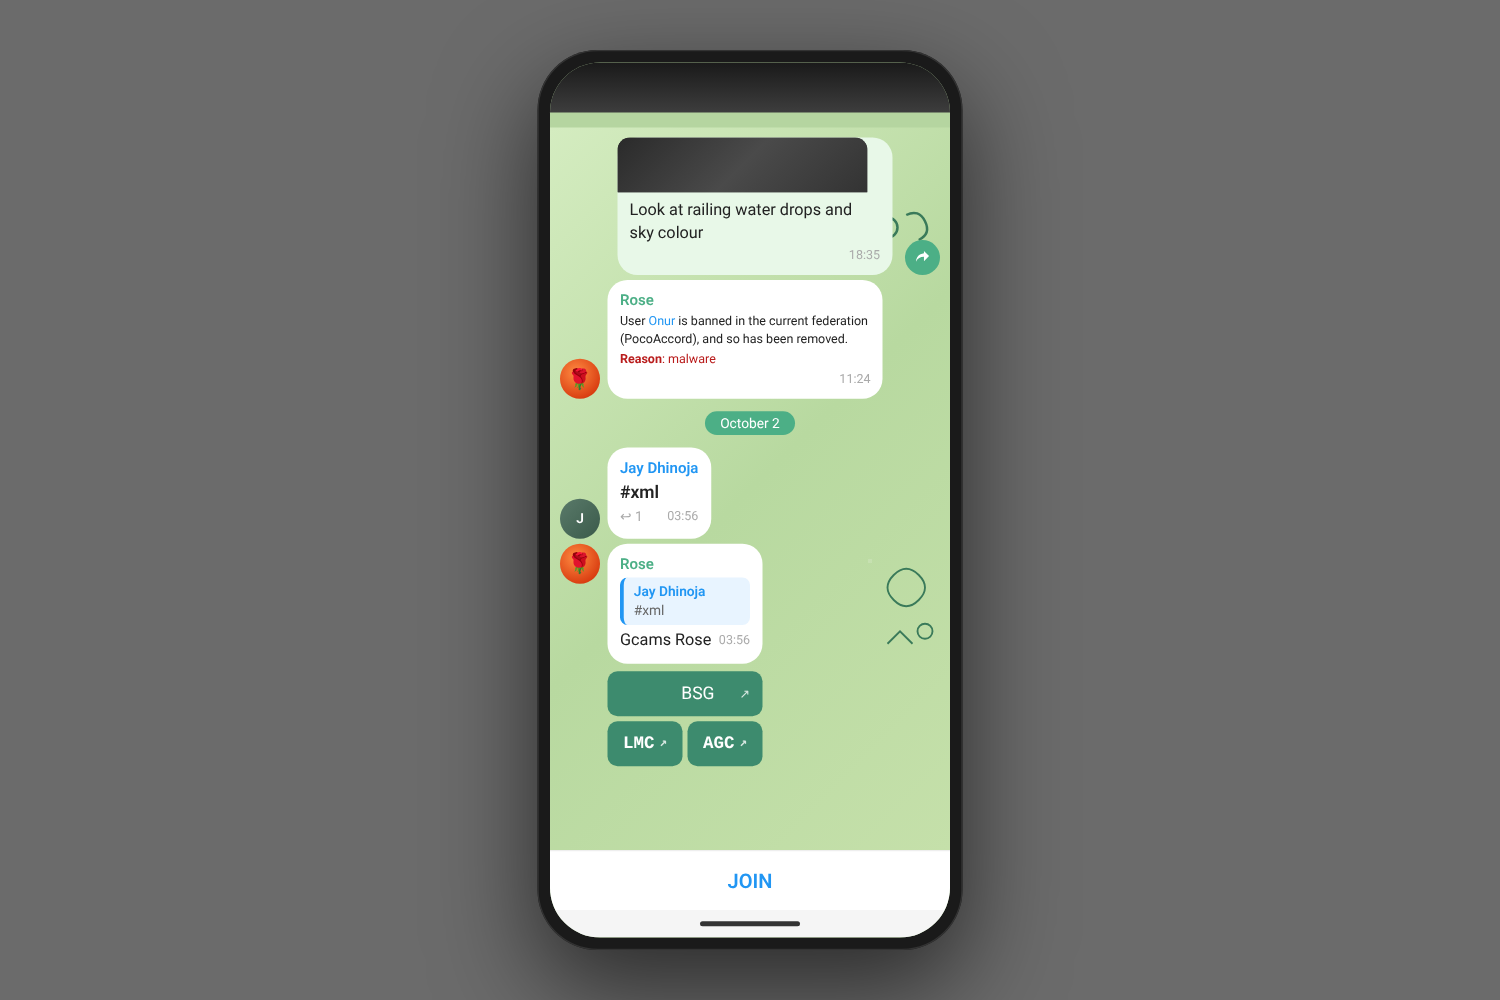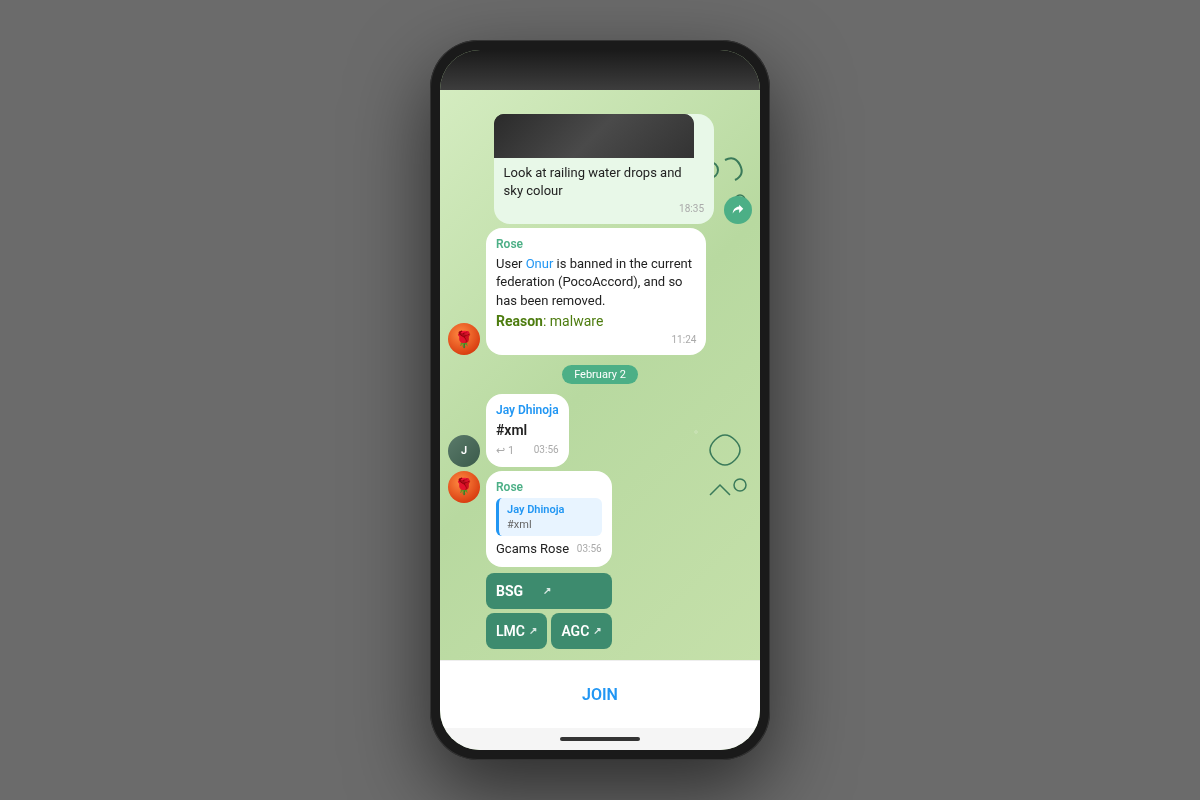--- a/index.html
+++ b/index.html
@@ -35,21 +35,22 @@
       position: relative;
     }
 
     .chat-area {
       flex: 1;
       overflow: hidden;
       position: relative;
       background: linear-gradient(135deg, #d4ecc0 0%, #b8d9a0 50%, #c5e0aa 100%);
       display: flex;
       flex-direction: column;
-      padding: 16px 0 0 0;
+      padding: 0 0 0 0;
+      margin-top: 12px;
     }
 
     
     .chat-area::before {
       content: '';
       position: absolute;
       inset: 0;
       background-image: 
         radial-gradient(circle at 20% 30%, rgba(255,255,255,0.15) 2px, transparent 2px),
         radial-gradient(circle at 80% 60%, rgba(255,255,255,0.15) 2px, transparent 2px),
@@ -207,32 +208,33 @@
       flex-direction: column;
       gap: 4px;
     }
 
     .action-btn-full {
       background: #3d8b6e;
       color: white;
       border-radius: 8px;
       padding: 10px;
       font-size: 14px;
-      font-weight: 700;
+      font-weight: 400;
       text-align: center;
       display: flex;
       align-items: center;
-      justify-content: flex-start;
+      justify-content: flex-end;
       gap: 20px;
       cursor: pointer;
     }
 
     .action-btn-row {
       display: flex;
       gap: 4px;
+      font-family: Liberation Mono, monospace;
     }
 
     .action-btn-half {
       flex: 1;
       background: #3d8b6e;
       color: white;
       border-radius: 8px;
       padding: 10px;
       font-size: 14px;
       font-weight: 600;
@@ -245,21 +247,21 @@
     }
 
     .ext-icon {
       font-size: 10px;
       color: rgba(255,255,255,0.8);
     }
 
     
     .bottom-bar {
       background: white;
-      padding: 24px;
+      padding: 14px;
       text-align: center;
       border-top: 1px solid #eee;
       position: relative;
       z-index: 2;
       flex-shrink: 0;
     }
 
     .join-btn {
       font-size: 16px;
       font-weight: 600;
@@ -341,30 +343,30 @@
             <svg width="14" height="14" viewBox="0 0 24 24" fill="white">
                 <path d="M14 3l7 7-7 7V11c-5 0-9 2-11 7 0-5 3-11 11-12V3z"></path>
               </svg>
           </div>
         </div>
 
         <div class="msg-left">
           <div class="avatar-rose" style="width:32px;height:32px;border-radius:50%;background:radial-gradient(circle at 40% 35%, #ff8c42, #cc2200);display:flex;align-items:center;justify-content:center;font-size:16px;flex-shrink:0;">🌹</div>
           <div class="bubble clearfix">
             <div class="sender-name">Rose</div>
-            <div style="font-size:13px;color:#222;">
+            <div style="font-size:10px;color:#222;">
               <span>User </span><span class="mention">Onur</span><span> is banned in the current federation (PocoAccord), and so has been removed.</span>
             </div>
-            <div style="font-size:14px;color:#4d7c0f;margin-top:2px;"><strong>Reason</strong><span>: malware</span></div>
+            <div style="font-size:10px;color:#b91c1c;margin-top:2px;"><strong>Reason</strong><span>: malware</span></div>
             <span class="msg-time">11:24</span>
           </div>
         </div>
 
         <div class="date-separator">
-          <div class="date-pill">February 2</div>
+          <div class="date-pill">October 2</div>
         </div>
 
         <div class="msg-left">
           <div style="width:32px;height:32px;border-radius:50%;overflow:hidden;flex-shrink:0;background:linear-gradient(135deg,#5a7a6a,#3a5a4a);">
             <div style="width:100%;height:100%;display:flex;align-items:center;justify-content:center;color:white;font-size:11px;font-weight:600;">J</div>
           </div>
           <div class="bubble clearfix">
             <div class="sender-name-blue">Jay Dhinoja</div>
             <div style="font-size:14px;font-weight:600;color:#222;">#xml</div>
             <span style="font-size:11px;color:#aaa;">↩ 1</span>

